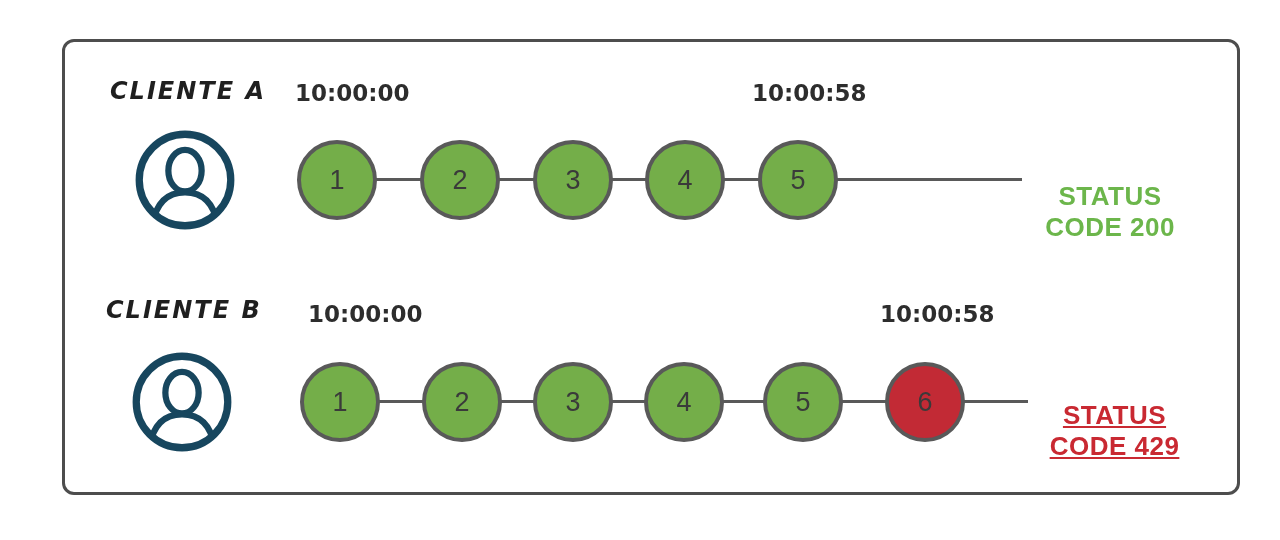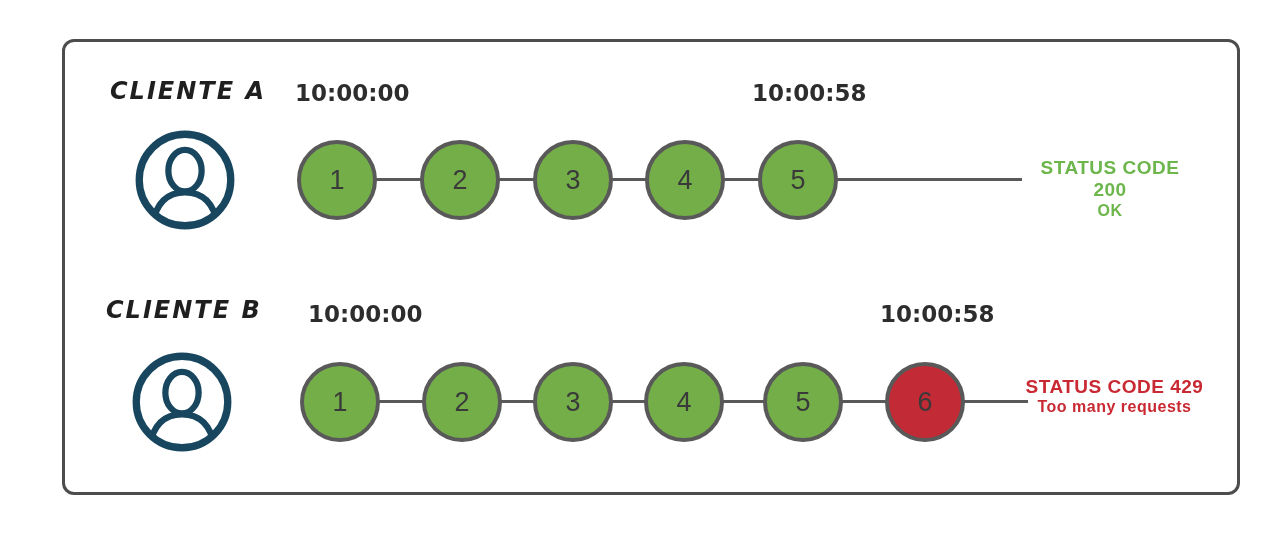--- a/index.html
+++ b/index.html
@@ -27,24 +27,24 @@
     border:4px solid var(--circle_border);box-sizing:border-box;
     display:flex;align-items:center;justify-content:center;
     font-family:"Liberation Sans",sans-serif;font-size:27px;color:var(--number_text);
   }
   .circle.ok{background:var(--green_fill);}
   .circle.blocked{background:var(--red_fill);}
   .status{
     position:absolute;text-align:center;font-family:"Liberation Sans",sans-serif;
     font-weight:700;line-height:1.18;letter-spacing:0.5px;
   }
-  .status .line1{font-size:19px;}
+  .status .line1{font-size:26px;margin-top:24px;}
   .status .line2{font-size:16px;}
   .status.green{color:var(--green_text);}
-  .status.red{color:var(--red_text);}
+  .status.red{color:var(--red_text);text-decoration:underline;}
 </style>
 </head>
 <body>
 
 <div class="canvas">
   <div class="frame"></div>
 
   <div class="client-label" style="left:110px;top:77px;">CLIENTE A</div>
 
   <div class="timestamp" style="left:295px;top:80px;">10:00:00</div>
@@ -75,21 +75,20 @@
     </div>
   <div class="circle ok" style="left:645px;top:140px;">
     <span>4</span>
     </div>
   <div class="circle ok" style="left:758px;top:140px;">
     <span>5</span>
     </div>
 
   <div class="status green" style="left:1025px;top:157px;width:170px;">
     <div class="line1">STATUS CODE 200</div>
-    <div class="line2">OK</div>
   </div>
 
   <div class="client-label" style="left:106px;top:296px;font-style:italic;">CLIENTE B</div>
 
   <div class="timestamp" style="left:308px;top:301px;">10:00:00</div>
 
   <div class="timestamp" style="left:880px;top:301px;">10:00:58</div>
 
   <svg class="avatar" style="left:130px;top:350px;" viewBox="0 0 100 100">
     <clipPath id="clipB">
@@ -118,15 +117,14 @@
     </div>
   <div class="circle ok" style="left:763px;top:362px;">
     <span>5</span>
     </div>
   <div class="circle blocked" style="left:885px;top:362px;">
     <span>6</span>
     </div>
 
   <div class="status red" style="left:1022px;top:376px;width:185px;">
     <div class="line1">STATUS CODE 429</div>
-    <div class="line2">Too many requests</div>
   </div>
 </div>
 
 </body></html>

